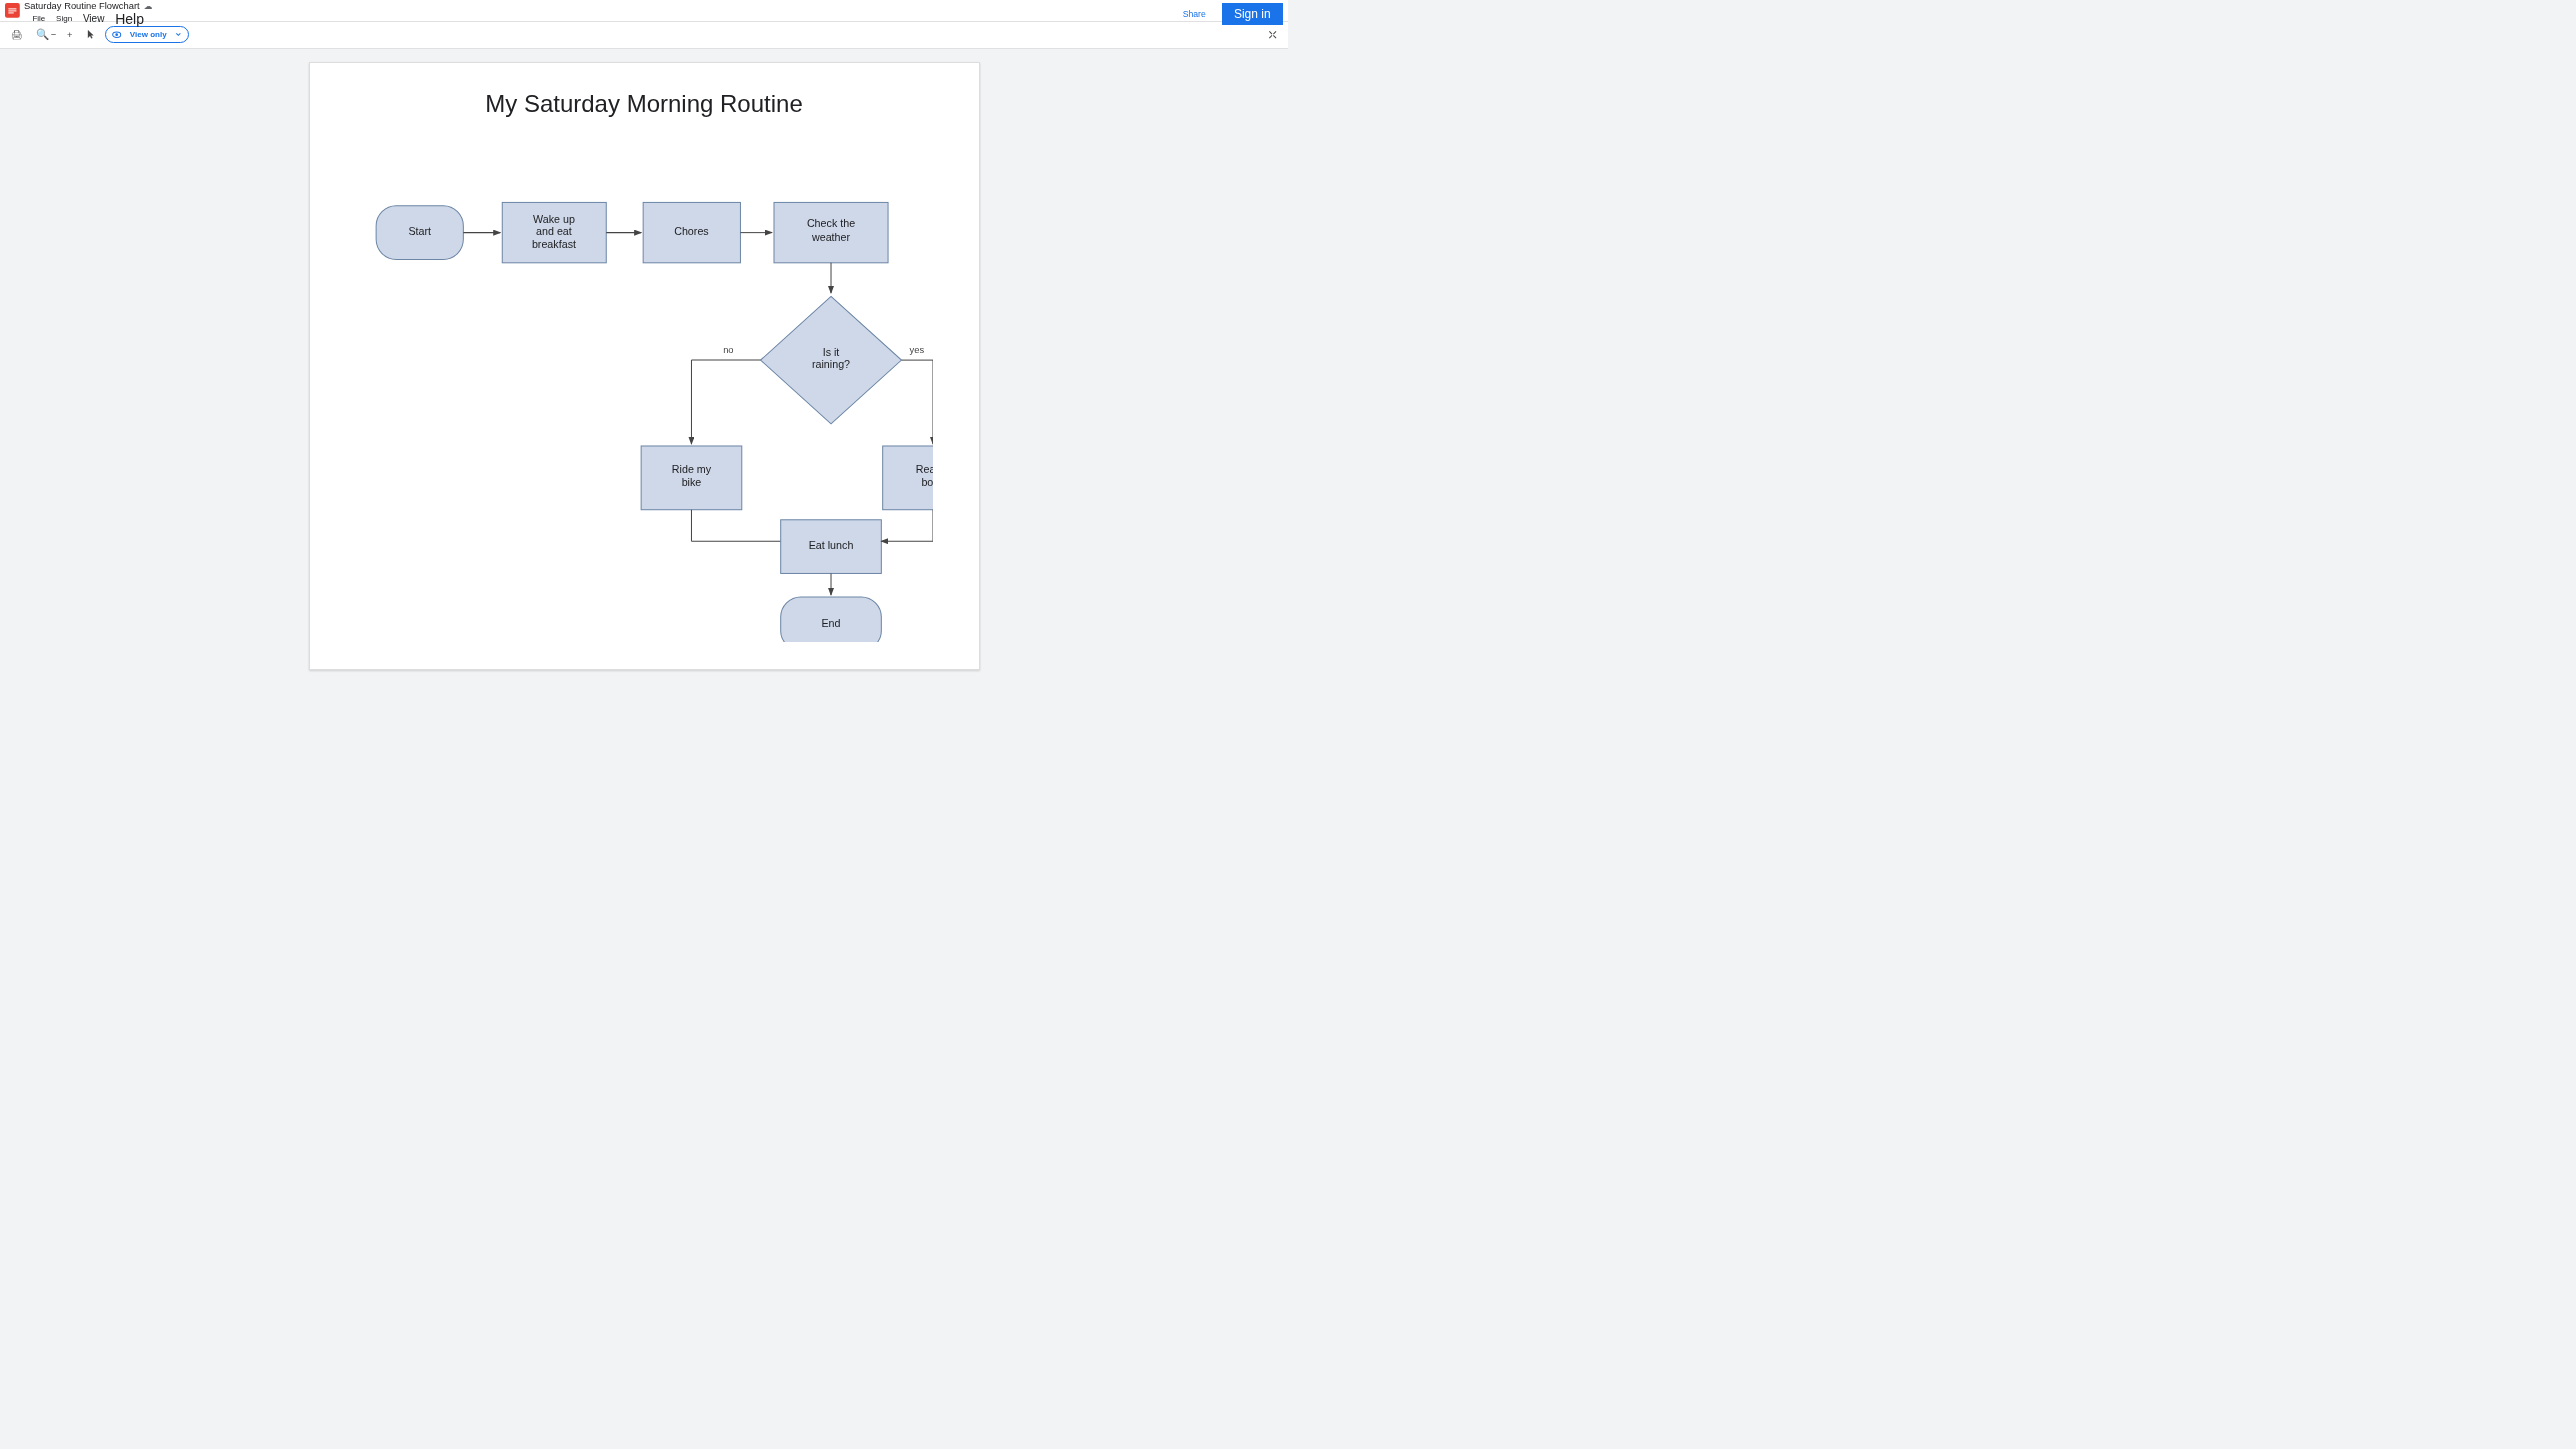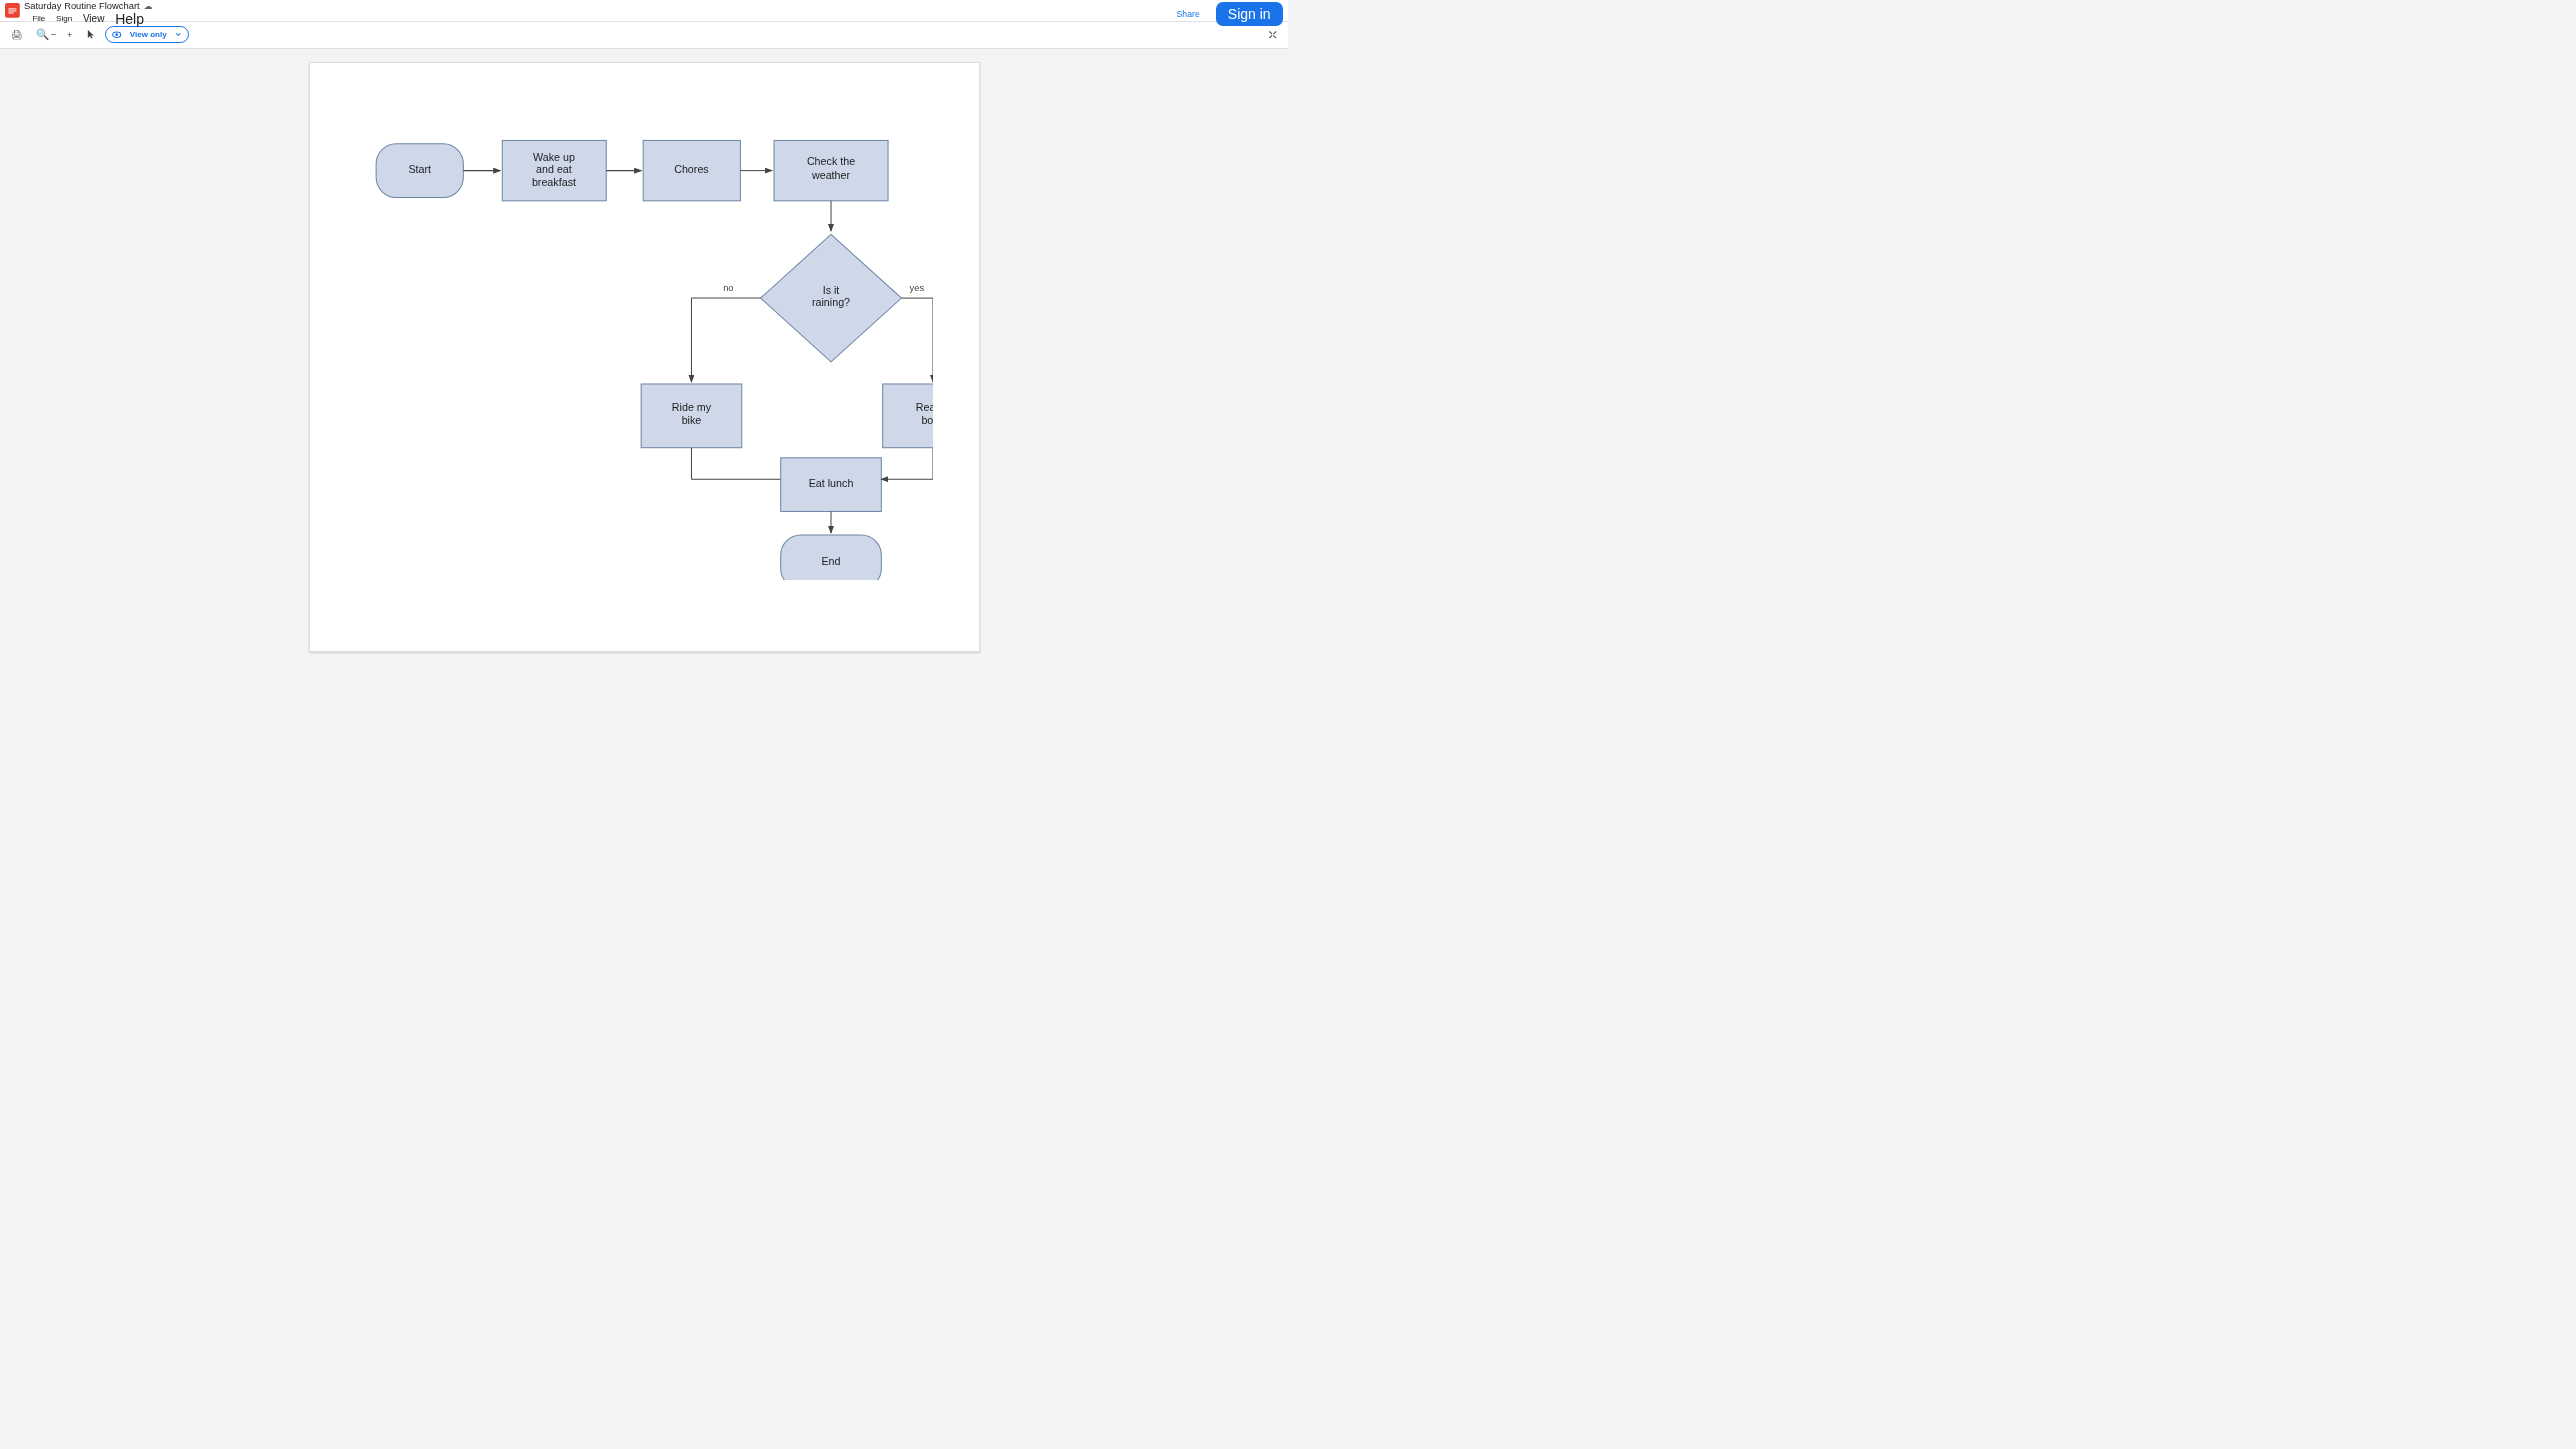--- a/index.html
+++ b/index.html
@@ -43,25 +43,25 @@
       padding: 2.7px 10.7px;
       font-size: 8.7px;
       color: #1a73e8;
       background: transparent;
       border: none;
       cursor: pointer;
       font-weight: 500;
     }
     #signin-btn {
       padding: 4px 12px;
-      font-size: 14px;
+      font-size: 12px;
       color: #fff;
       background: #1a73e8;
       border: none;
-      border-radius: 7px;
+      border-radius: 0;
       cursor: pointer;
       font-weight: 500;
     }
 
     
     #toolbar {
       background: #fff;
       height: 27px;
       display: flex;
       align-items: center;
@@ -225,20 +225,21 @@
   <div style="flex:1"></div>
   <button class="toolbar-btn" style="margin-left:auto;">
     <svg width="9.4" height="9.4" viewBox="0 0 14 14">
       <path d="M2 2 L6 6 M12 2 L8 6 M2 12 L6 8 M12 12 L8 8" stroke="#444" stroke-width="1.5" fill="none"></path>
     </svg>
   </button>
 </div>
 
 <div id="main">
   <div id="canvas">
+    <div class="fc-title">My Saturday Morning Routine</div>
 
     <svg id="flowchart-svg" width="577" height="490" viewBox="0 0 860 730" style="font-size:14px">
       <defs>
         <marker id="arrowhead" markerWidth="8" markerHeight="6" refX="7" refY="3" orient="auto">
           <path d="M0,0 L8,3 L0,6 Z" fill="#444"></path>
         </marker>
       </defs>
 
       <rect x="30" y="80" width="130" height="80" rx="30" ry="30" class="fc-rect" stroke="#6b85a5" stroke-width="1.5" fill="#cfd8e8"></rect>
       <text x="95" y="120" class="fc-text">Start</text>

